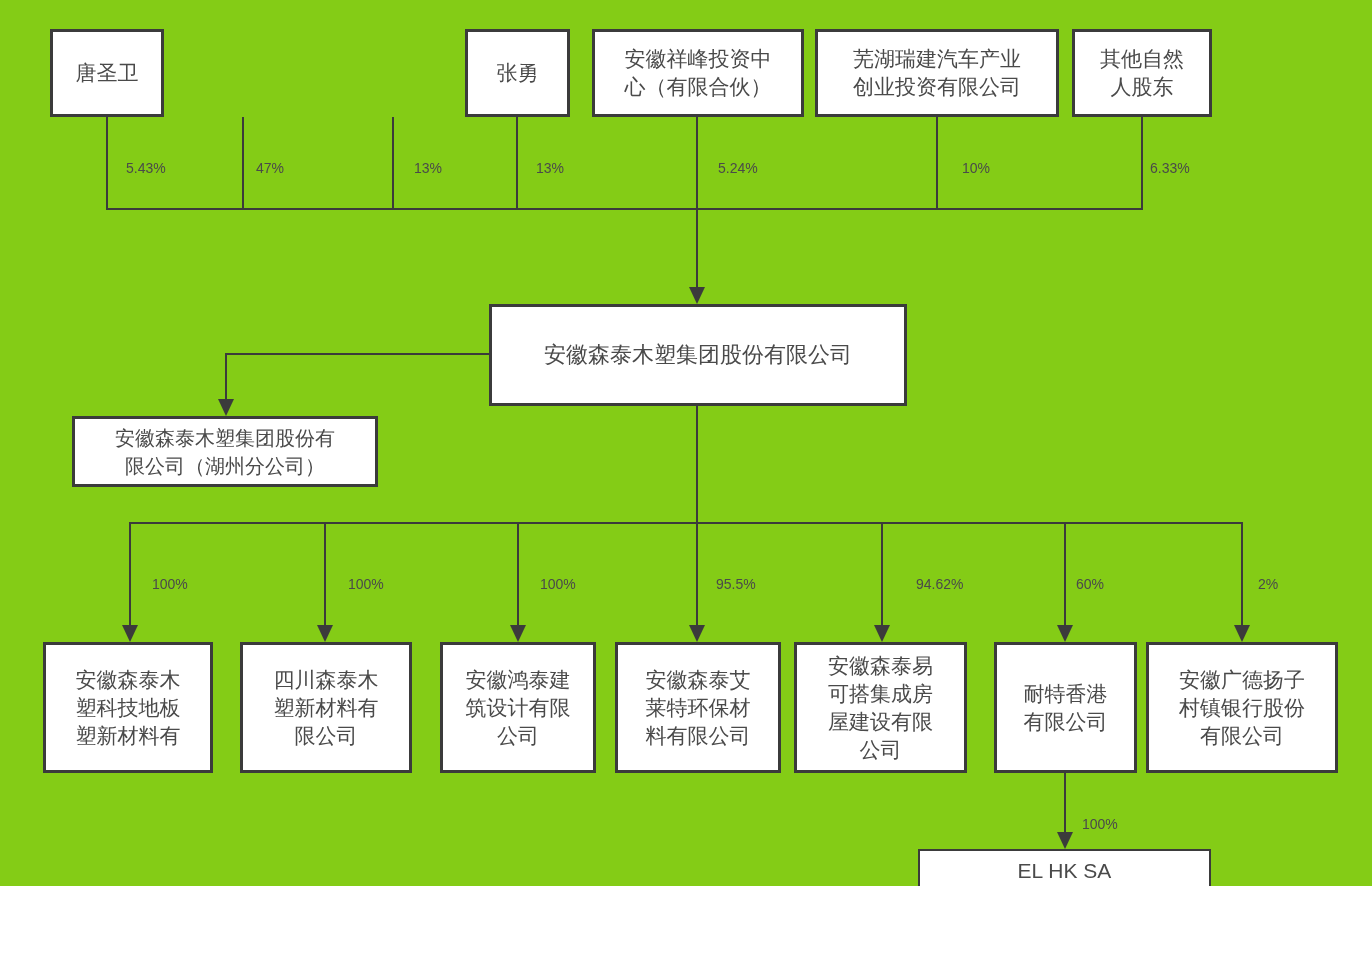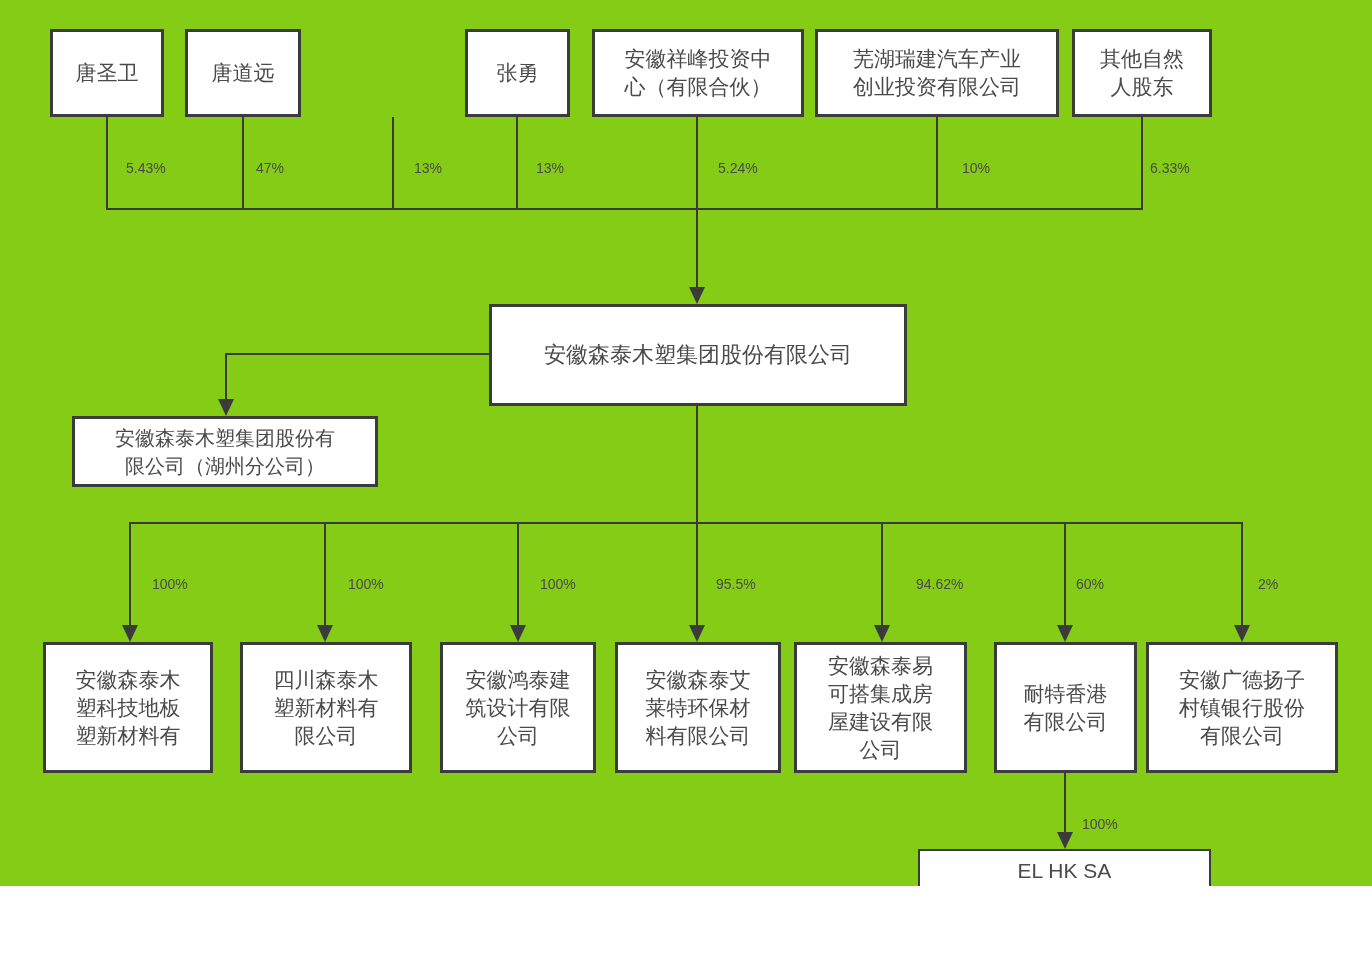--- a/index.html
+++ b/index.html
@@ -56,21 +56,20 @@
     color: #4a4a4a;
     white-space: nowrap;
   }
 </style>
 </head>
 <body>
 
 <div id="stage">
 
   <div class="box" style="left:50px;  top:29px; width:114px; height:88px;">唐圣卫</div>
-  <div class="box" style="left:185px; top:29px; width:116px; height:88px;">唐道远</div>
   <div class="box" style="left:465px; top:29px; width:105px; height:88px;">张勇</div>
   <div class="box" style="left:592px; top:29px; width:212px; height:88px;">安徽祥峰投资中
 心（有限合伙）</div>
   <div class="box" style="left:815px; top:29px; width:244px; height:88px;">芜湖瑞建汽车产业
 创业投资有限公司</div>
   <div class="box" style="left:1072px; top:29px; width:140px; height:88px;">其他自然
 人股东</div>
 
   <div class="vline" style="left:106px;  top:117px; height:91px;"></div>
   <div class="vline" style="left:242px;  top:117px; height:91px;"></div>

